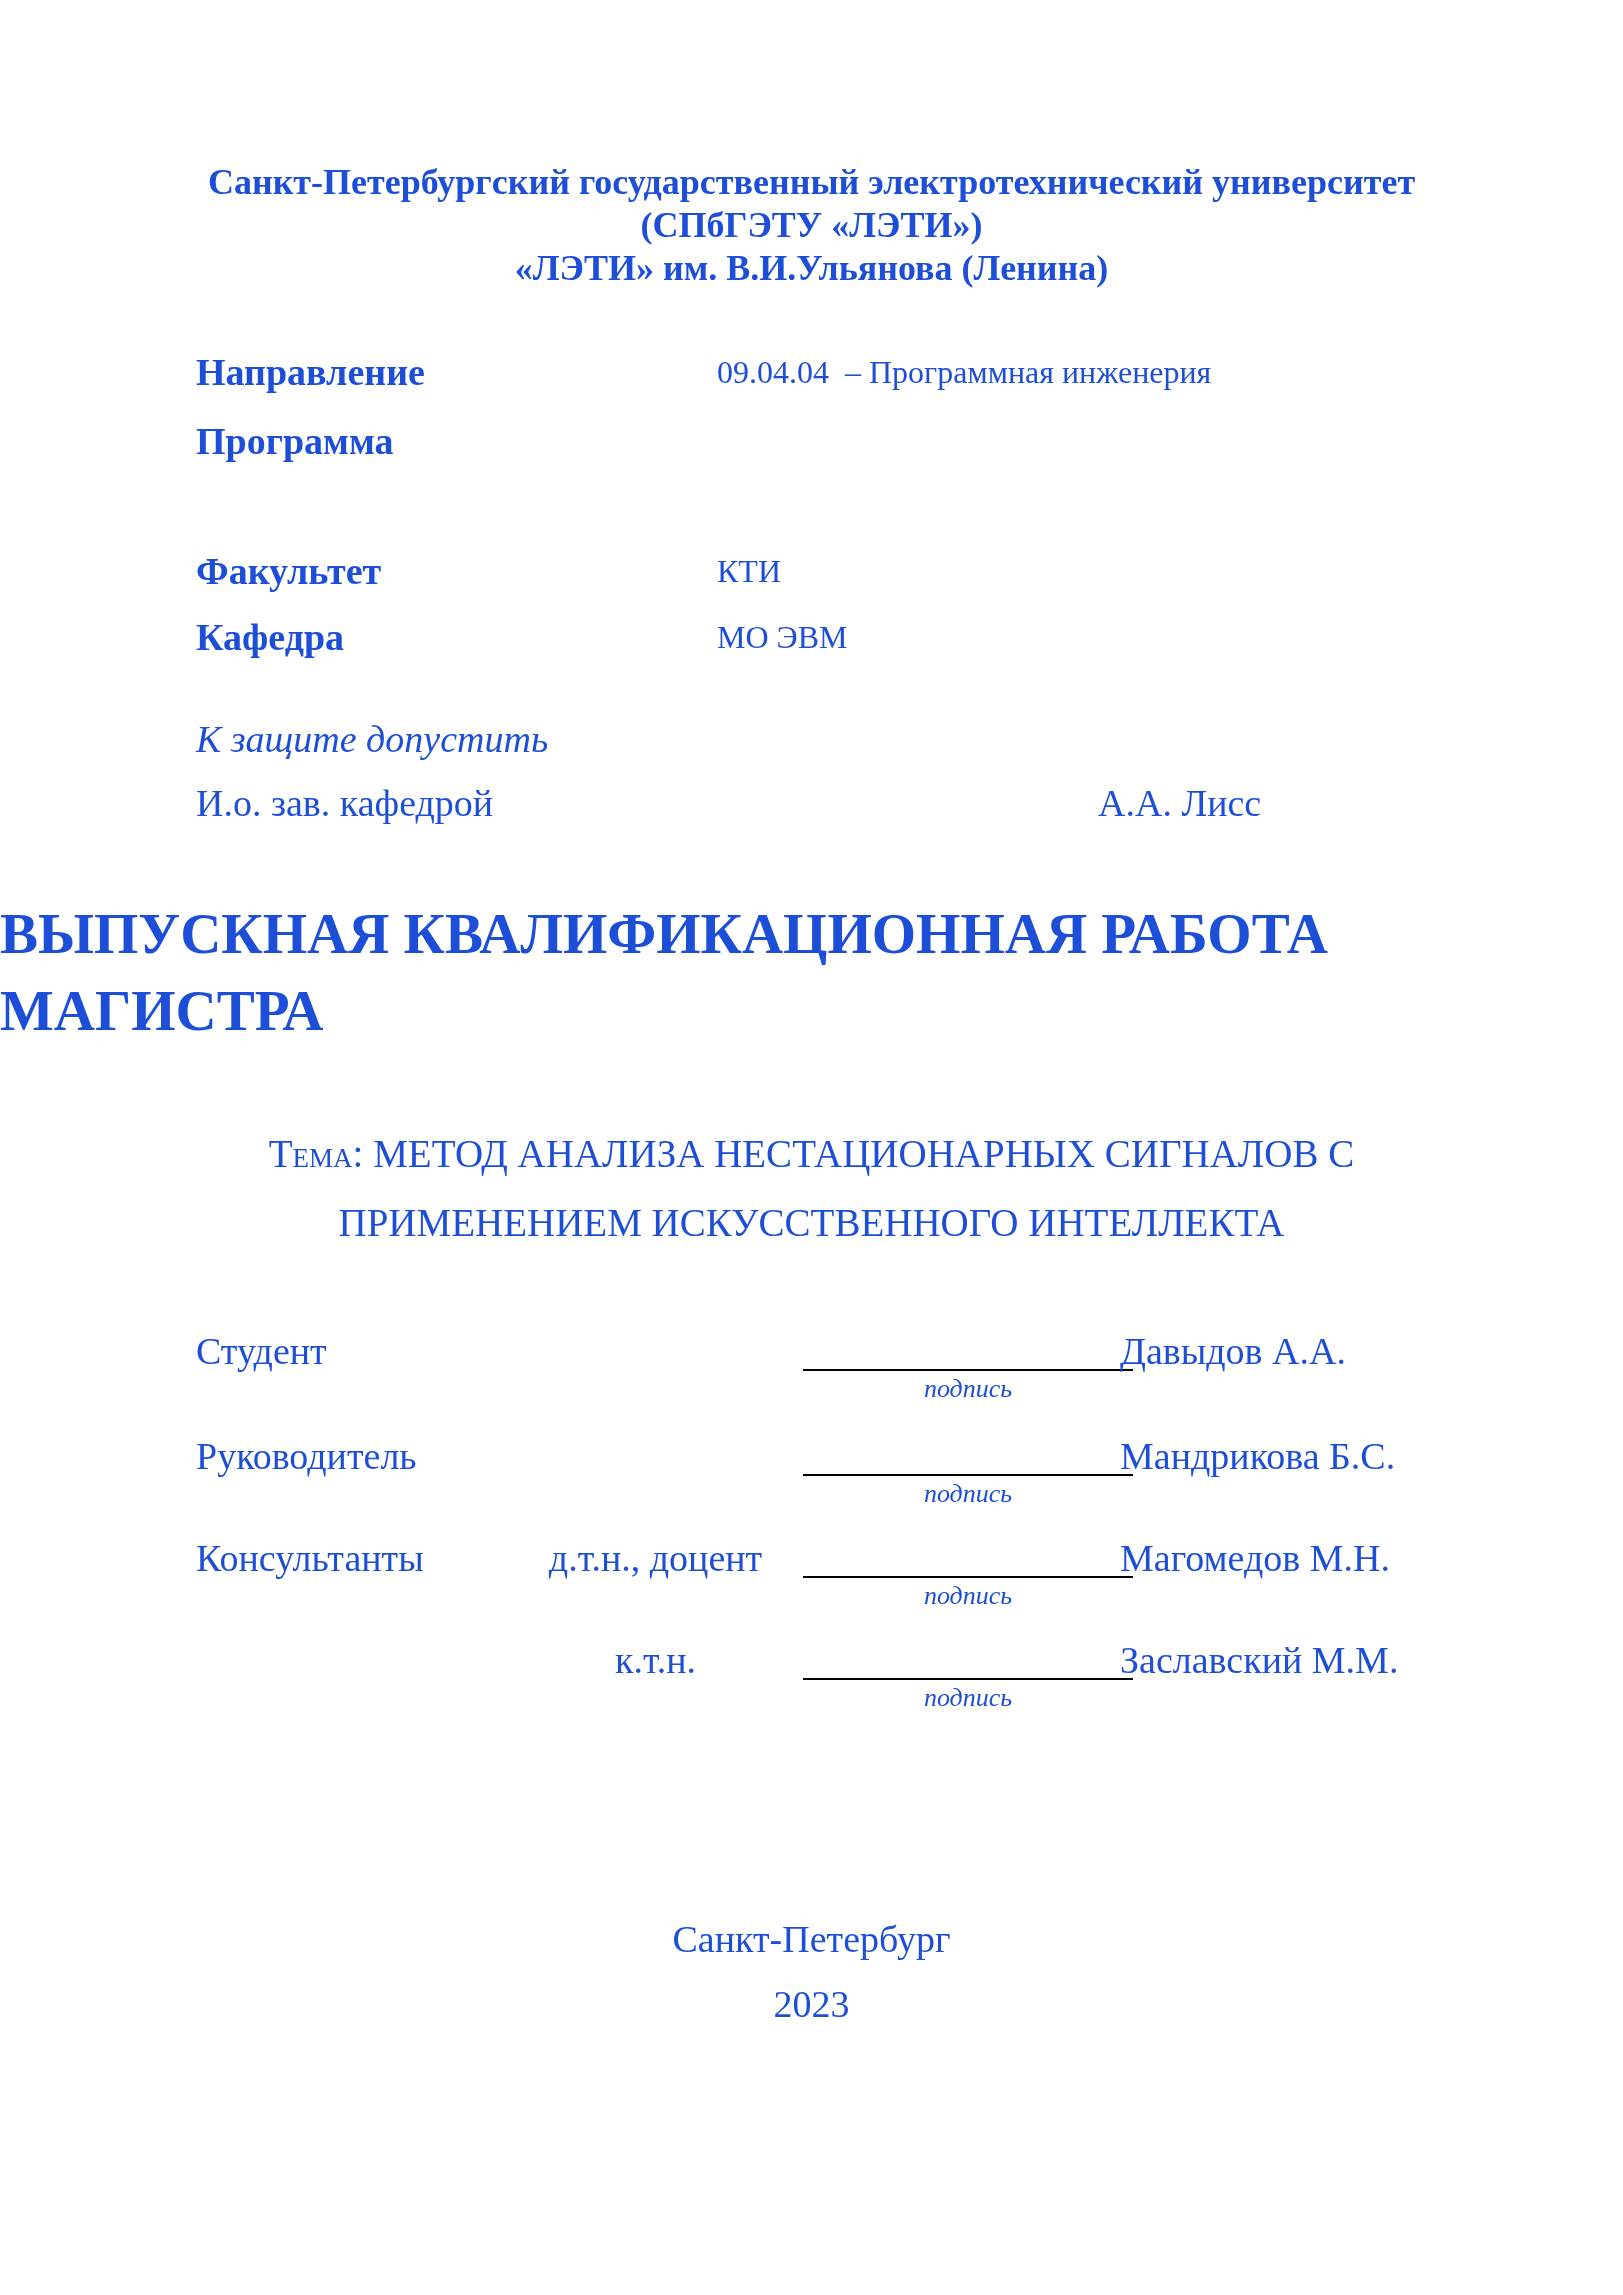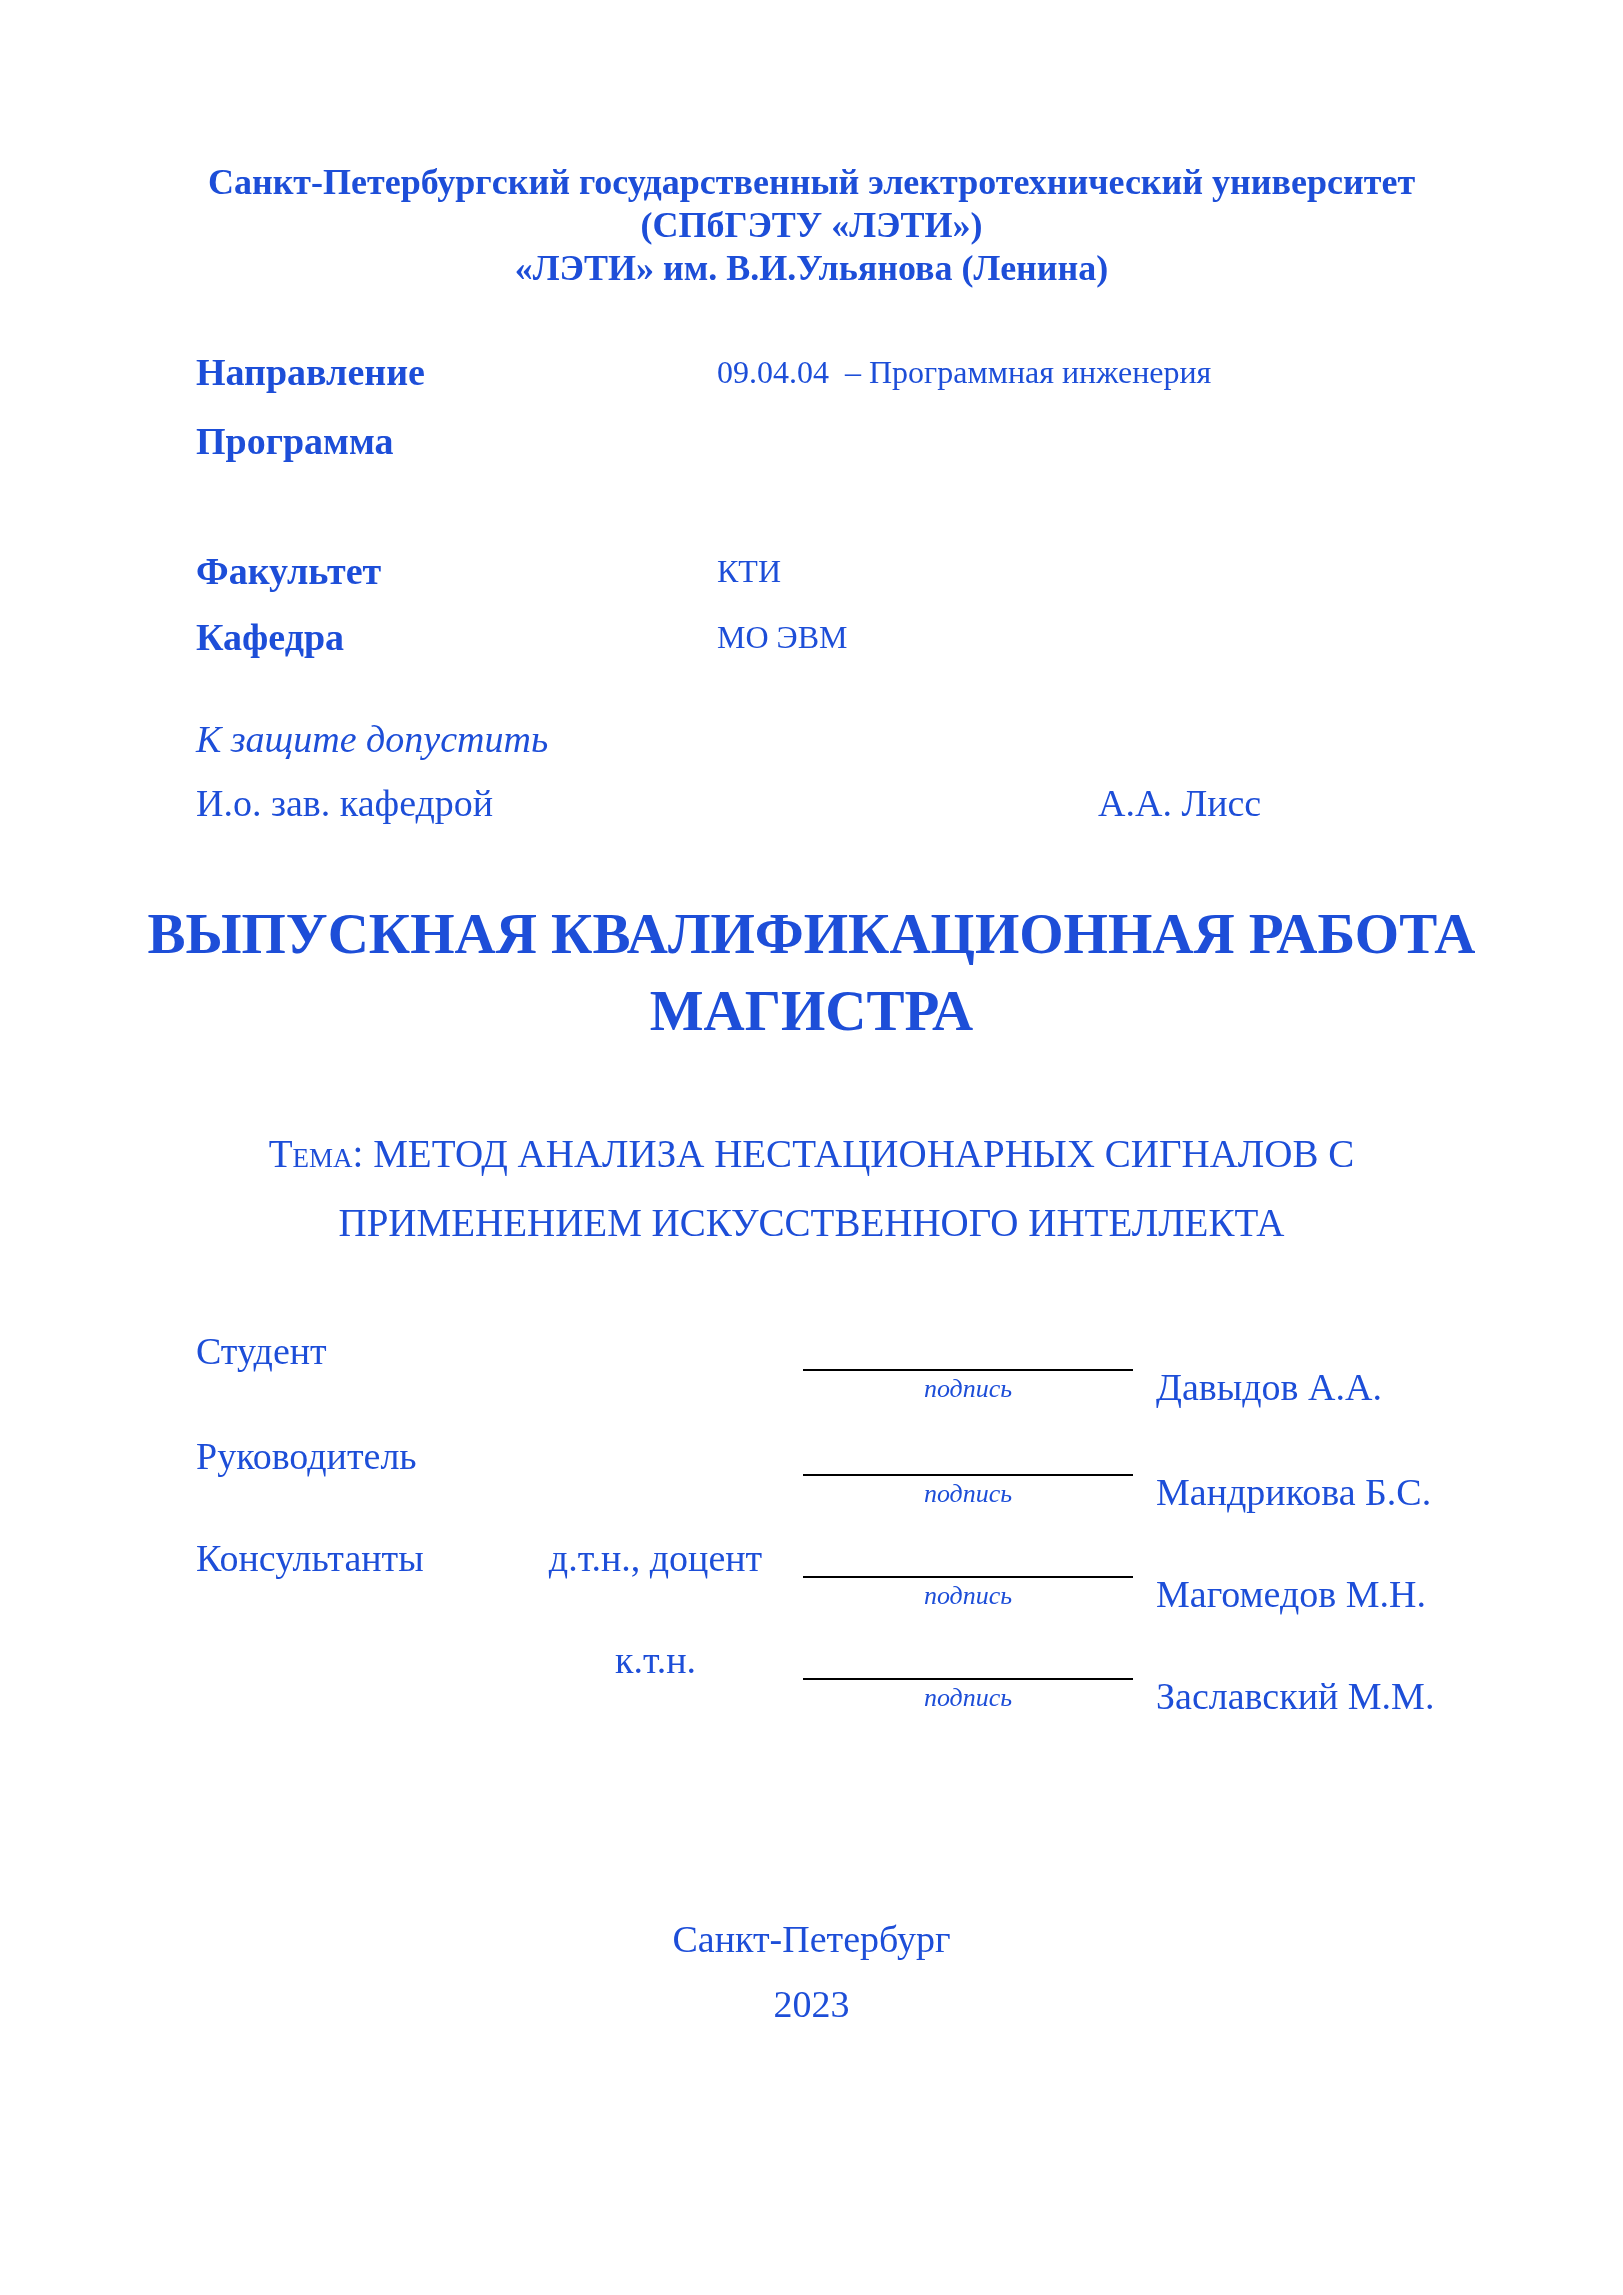--- a/index.html
+++ b/index.html
@@ -58,21 +58,21 @@
   }
   .approver-name {
     top: 780px; left: 1098px;
     font-size: 38px;
     line-height: 47px;
   }
 
   
   .work-title {
     top: 895px; left: 0; width: 100%;
-    text-align: center;
+    text-align: left;
     font-weight: bold;
     font-size: 57px;
     line-height: 77px;
   }
 
   
   .thesis-theme {
     top: 1119px; left: 0; width: 100%;
     text-align: center;
     font-weight: normal;
@@ -103,24 +103,23 @@
     height: 41px;
     border-bottom: 2.4px solid #000000;
   }
   .sig-caption {
     text-align: center;
     font-style: italic;
     font-size: 26px;
     line-height: 35px;
   }
   .sig-name {
-    position: absolute; top: 0; left: 1156px;
-    font-size: 38px; line-height: 47px;
-    white-space: nowrap;
-    margin-top: 36px;
+    position: absolute; top: 0; left: 1120px;
+    font-size: 38px; line-height: 47px;
+    white-space: nowrap;
   }
 
   
   .footer-city {
     top: 1916px; left: 0; width: 100%;
     text-align: center;
     font-size: 38px; line-height: 47px;
   }
   .footer-year {
     top: 1981px; left: 0; width: 100%;

